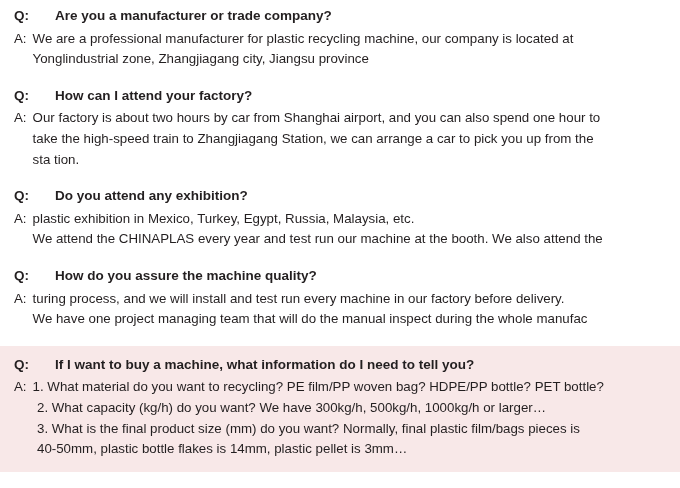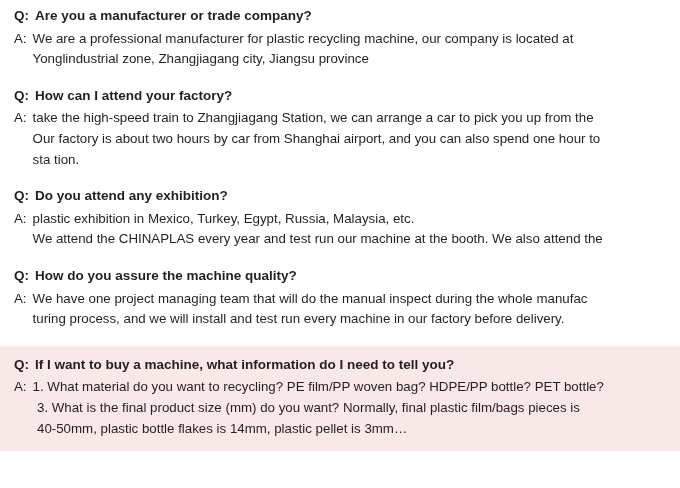--- a/index.html
+++ b/index.html
@@ -41,20 +41,21 @@
     line-height: 1.45;
     margin-bottom: 3px;
   }
   .q-label {
     flex: 0 0 auto;
     padding-right: 6px;
     font-weight: bold;
   }
   .q-text {
     flex: 1 1 auto;
+    margin-left: 20px;
   }
   .a-row {
     display: flex;
     align-items: flex-start;
     font-size: 13.3px;
     line-height: 1.55;
   }
   .a-label {
     flex: 0 0 auto;
     padding-right: 6px;
@@ -92,22 +93,22 @@
     </div>
 
     <div class="faq-block">
       <div class="q-row">
         <span class="q-label">Q:</span>
         <span class="q-text">How can I attend your factory?</span>
       </div>
       <div class="a-row">
         <span class="a-label">A:</span>
         <span class="a-lines">
+          <span class="line">Our factory is about two hours by car from Shanghai airport, and you can also spend one hour to</span>
           <span class="line">take the high-speed train to Zhangjiagang Station, we can arrange a car to pick you up from the</span>
-          <span class="line">Our factory is about two hours by car from Shanghai airport, and you can also spend one hour to</span>
           <span class="line">sta tion.</span>
         </span>
       </div>
     </div>
 
     <div class="faq-block">
       <div class="q-row">
         <span class="q-label">Q:</span>
         <span class="q-text">Do you attend any exhibition?</span>
       </div>
@@ -121,35 +122,36 @@
     </div>
 
     <div class="faq-block">
       <div class="q-row">
         <span class="q-label">Q:</span>
         <span class="q-text">How do you assure the machine quality?</span>
       </div>
       <div class="a-row">
         <span class="a-label">A:</span>
         <span class="a-lines">
+          <span class="line">turing process, and we will install and test run every machine in our factory before delivery.</span>
           <span class="line">We have one project managing team that will do the manual inspect during the whole manufac</span>
-          <span class="line">turing process, and we will install and test run every machine in our factory before delivery.</span>
         </span>
       </div>
     </div>
 
     <div class="faq-block highlight" style="background: rgb(248, 232, 232);">
       <div class="q-row">
         <span class="q-label">Q:</span>
         <span class="q-text">If I want to buy a machine, what information do I need to tell you?</span>
       </div>
       <div class="a-row">
         <span class="a-label">A:</span>
         <span class="a-lines">
           <span class="line">1. What material do you want to recycling? PE film/PP woven bag? HDPE/PP bottle? PET bottle?</span>
         </span>
       </div>
+      <div class="sub-line">2. What capacity (kg/h) do you want? We have 300kg/h, 500kg/h, 1000kg/h or larger…</div>
       <div class="sub-line">3. What is the final product size (mm) do you want? Normally, final plastic film/bags pieces is</div>
       <div class="sub-line">40-50mm, plastic bottle flakes is 14mm, plastic pellet is 3mm…</div>
     </div>
 
   </div>
 </div>
 
 </body></html>

